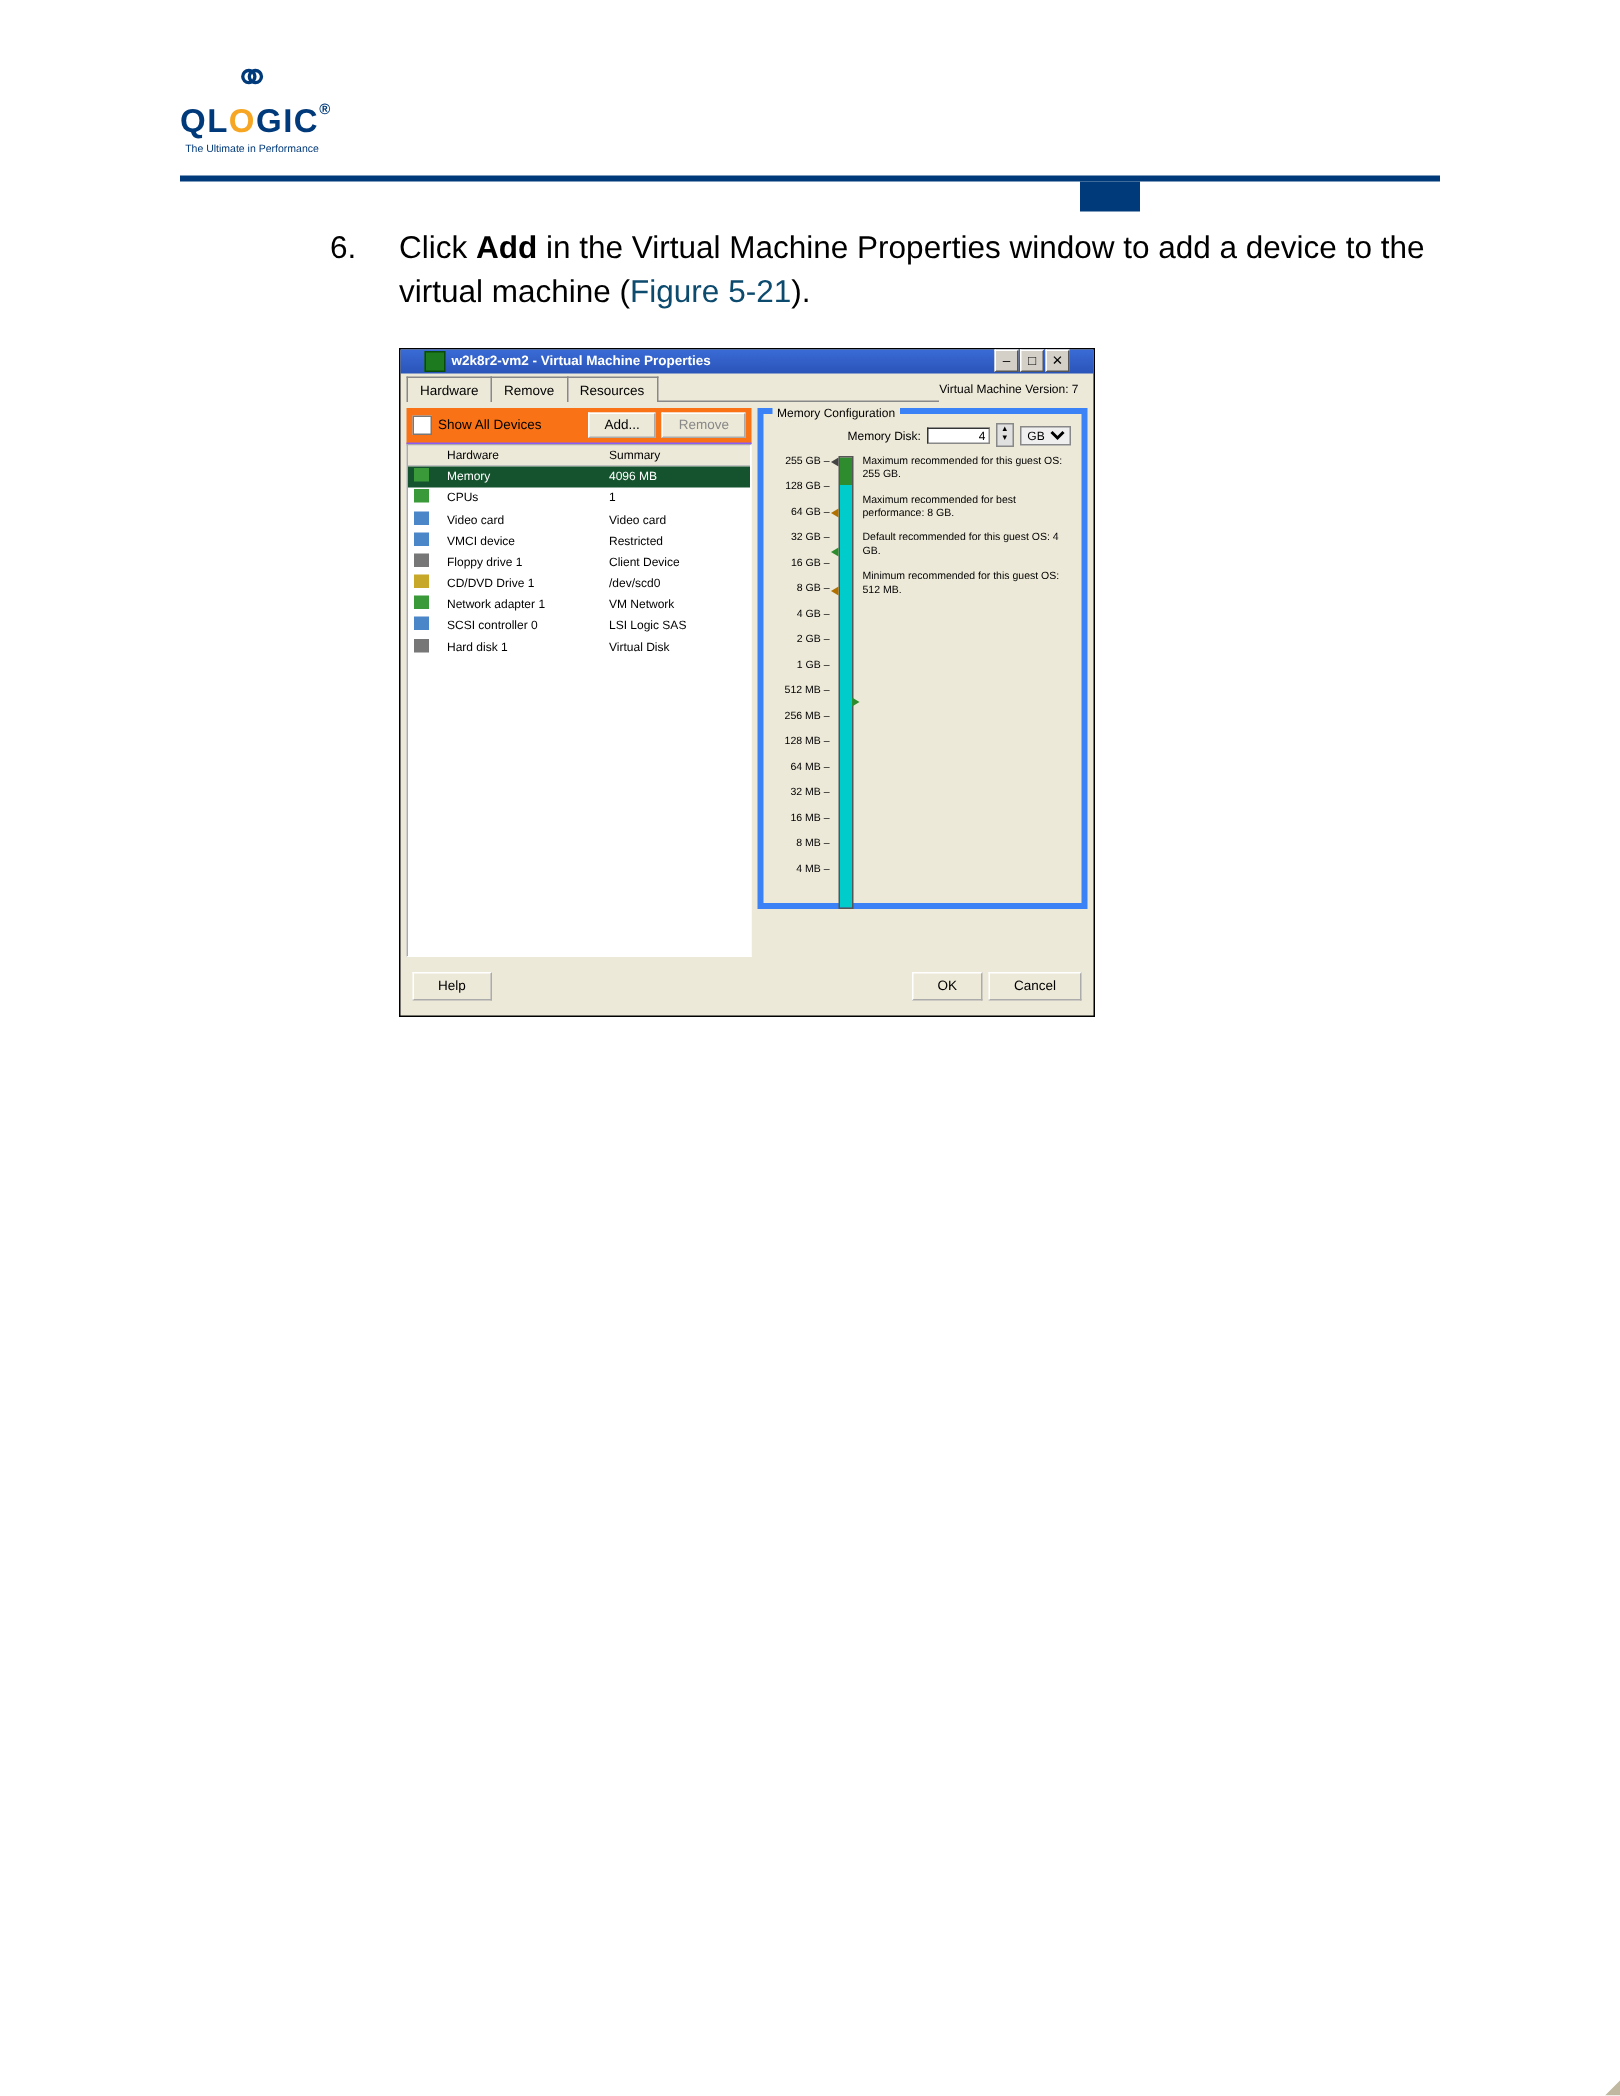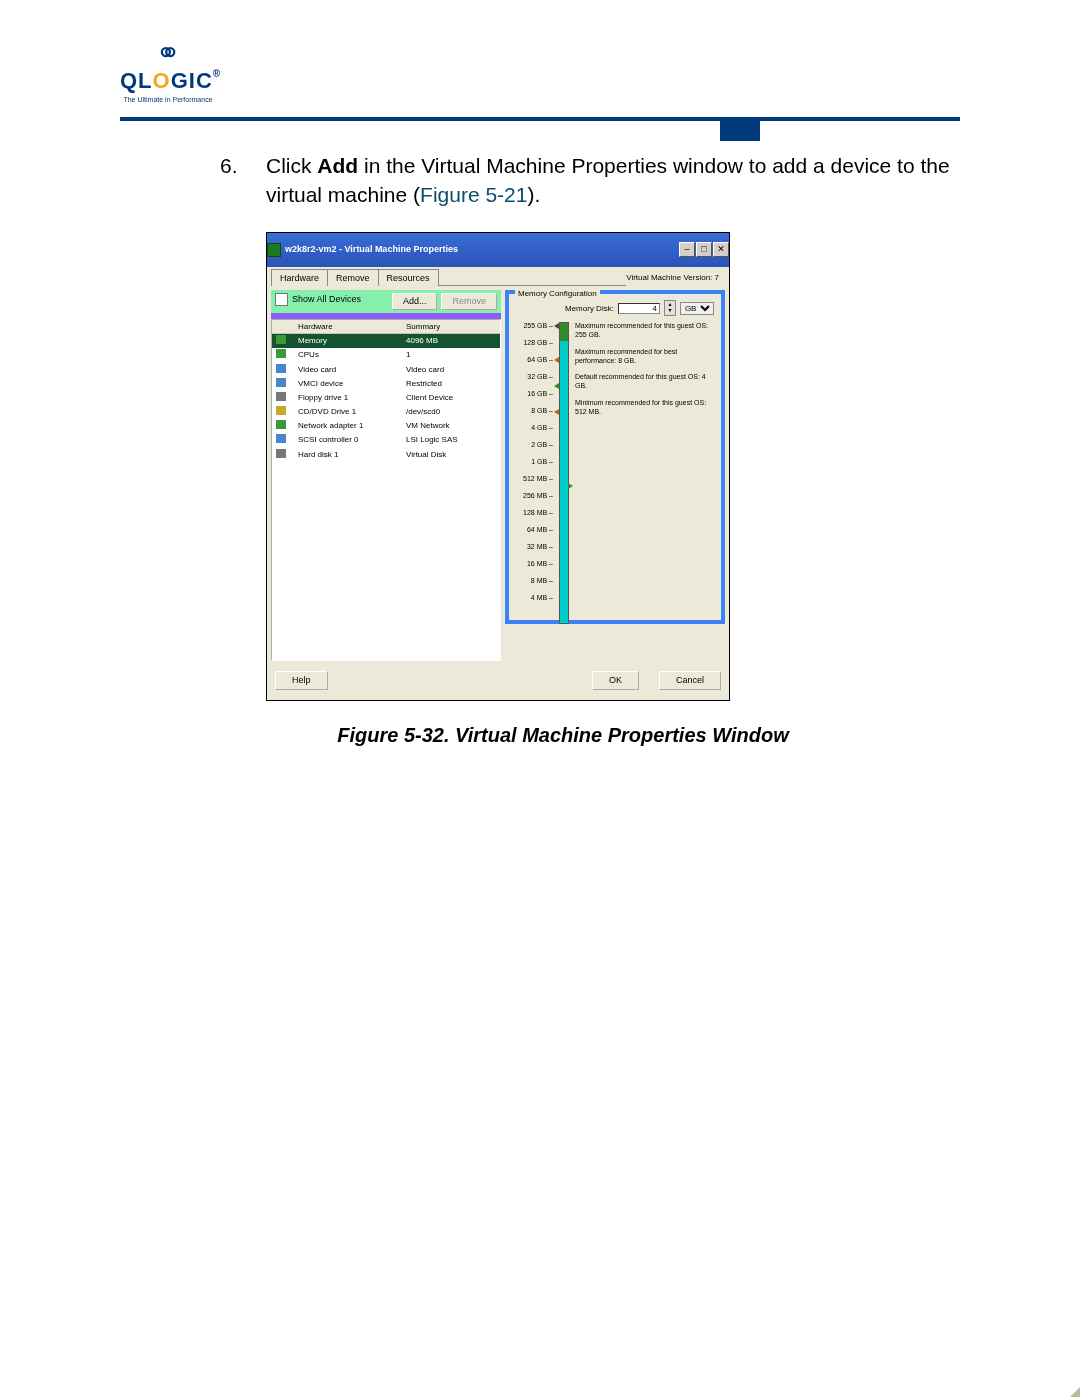--- a/index.html
+++ b/index.html
@@ -12,33 +12,33 @@
   .logo .tag{font-size:7px;color:#003a7a;text-align:center;margin-top:2px}
   .htxt{flex:1;text-align:right;font-size:19px;line-height:1.45;padding-top:14px}
   .rule{height:4px;background:#003a7a;margin:14px 0 0 0;position:relative}
   .rule .tab{position:absolute;right:200px;top:4px;width:40px;height:20px;background:#003a7a}
   .body{padding:30px 0 0 100px;font-size:21px;line-height:1.4}
   .step{display:flex;gap:22px}
   .stepnum{min-width:24px}
   .link{color:#0c4a6e}
   .figwrap{margin:22px 0 0 46px}
   .win{width:462px;border:1px solid #000;background:#ece9d8;font-family:Tahoma,Arial,sans-serif;font-size:9px;color:#000}
-  .titlebar{background:linear-gradient(#3a6bd6,#2a54b8);color:#fff;display:flex;align-items:center;height:34px;padding:0 0}
+  .titlebar{background:linear-gradient(#3a6bd6,#2a54b8);color:#fff;display:flex;align-items:center;height:16px;padding:0 16px}
   .titlebar .icon{width:12px;height:12px;background:#1e7a1e;margin-right:4px;border:1px solid #0a4a0a}
   .titlebar .ttl{flex:1;font-size:9px;font-weight:bold}
   .titlebar .ctl{width:14px;height:13px;background:#d4d0c8;border:1px solid #fff;border-right-color:#555;border-bottom-color:#555;margin-left:1px;text-align:center;line-height:12px;color:#000;font-size:9px}
   .tabs{display:flex;padding:2px 4px 0 4px;font-size:9px}
   .tabs .tab{padding:2px 8px;background:#ece9d8;border:1px solid #888;border-bottom:none;margin-right:-1px}
   .tabs .tab.active{background:#ece9d8;position:relative;z-index:2}
   .tabs .spacer{flex:1;border-bottom:1px solid #888}
   .tabs .ver{padding:3px 6px 0 0;font-size:8px;color:#000}
   .content{display:flex;padding:4px;gap:4px}
   .left{width:230px}
   .hwbox{border:1px inset #fff;background:#fff;height:340px;overflow:hidden}
-  .hwtop{display:flex;padding:3px 4px;background:#86efac;border-bottom:6px solid #8b5cf6}
+  .hwtop{display:flex;align-items:center;padding:3px 4px;background:#f97316;border-bottom:1px solid #8b5cf6}
   .chk{width:11px;height:11px;border:1px solid #777;background:#fff;margin-right:4px}
   .btns{margin-left:auto;display:flex;gap:4px}
   .wbtn{font-size:9px;padding:1px 10px;background:#ece9d8;border:1px outset #fff}
   .wbtn.disabled{color:#888}
   .hwhdr,.hwrow{display:flex;font-size:8px}
   .hwhdr{background:#ece9d8;border-bottom:1px solid #c0c0c0}
   .hwhdr div,.hwrow div{padding:1px 4px}
   .c1{width:14px}
   .c2{width:100px}
   .c3{flex:1}
@@ -51,21 +51,21 @@
   .memrow input{width:36px;font-size:8px;text-align:right;border:1px inset #888;padding:0 2px}
   .memrow .spn{width:10px;height:14px;border:1px solid #888;background:#e0e0e0;font-size:6px;line-height:6px;text-align:center}
   .memrow select{font-size:8px;border:1px solid #888}
   .memarea{display:flex;gap:6px}
   .scale{width:38px;position:relative;height:300px;font-size:7px;text-align:right;color:#000}
   .scale div{position:absolute;right:0;line-height:8px;white-space:nowrap}
   .bar{width:8px;height:300px;background:linear-gradient(#2e8b2e,#2e8b2e 6%,#0cc 6%,#0cc 100%);border:1px solid #555;position:relative}
   .tri{position:absolute;left:-6px;width:0;height:0;border-top:3px solid transparent;border-bottom:3px solid transparent;border-right:5px solid}
   .notes{flex:1;font-size:7px;line-height:1.25}
   .notes p{margin:2px 0 8px 0}
-  .bottom{display:flex;padding:6px 8px 10px 8px;gap:20px}
+  .bottom{display:flex;padding:6px 8px 10px 8px;gap:4px}
   .bottom .sp{flex:1}
   .bottom .wbtn{padding:2px 16px}
   .caption{font-style:italic;font-weight:bold;font-size:20px;text-align:center;margin:20px 0 0 -100px}
   .footer{position:absolute;left:120px;right:120px;bottom:64px}
   .frule{height:2px;background:#003a7a;margin-bottom:8px}
   .frow{display:flex;font-size:19px}
   .frow .sp{flex:1}
   .resize{position:absolute;right:0;bottom:0;width:0;height:0;border-left:10px solid transparent;border-bottom:10px solid #c0b8a0}
 </style>
 </head>
@@ -217,17 +217,16 @@
           </div>
         </div>
         <div class="bottom">
           <span class="wbtn">Help</span>
           <span class="sp"></span>
           <span class="wbtn">OK</span>
           <span class="wbtn">Cancel</span>
         </div>
         <span class="resize"></span>
       </div>
-      <div class="caption">Figure 5-32. Virtual Machine Properties Window</div>
     </div>
   </div>
 
 </div>
 
 </body></html>

